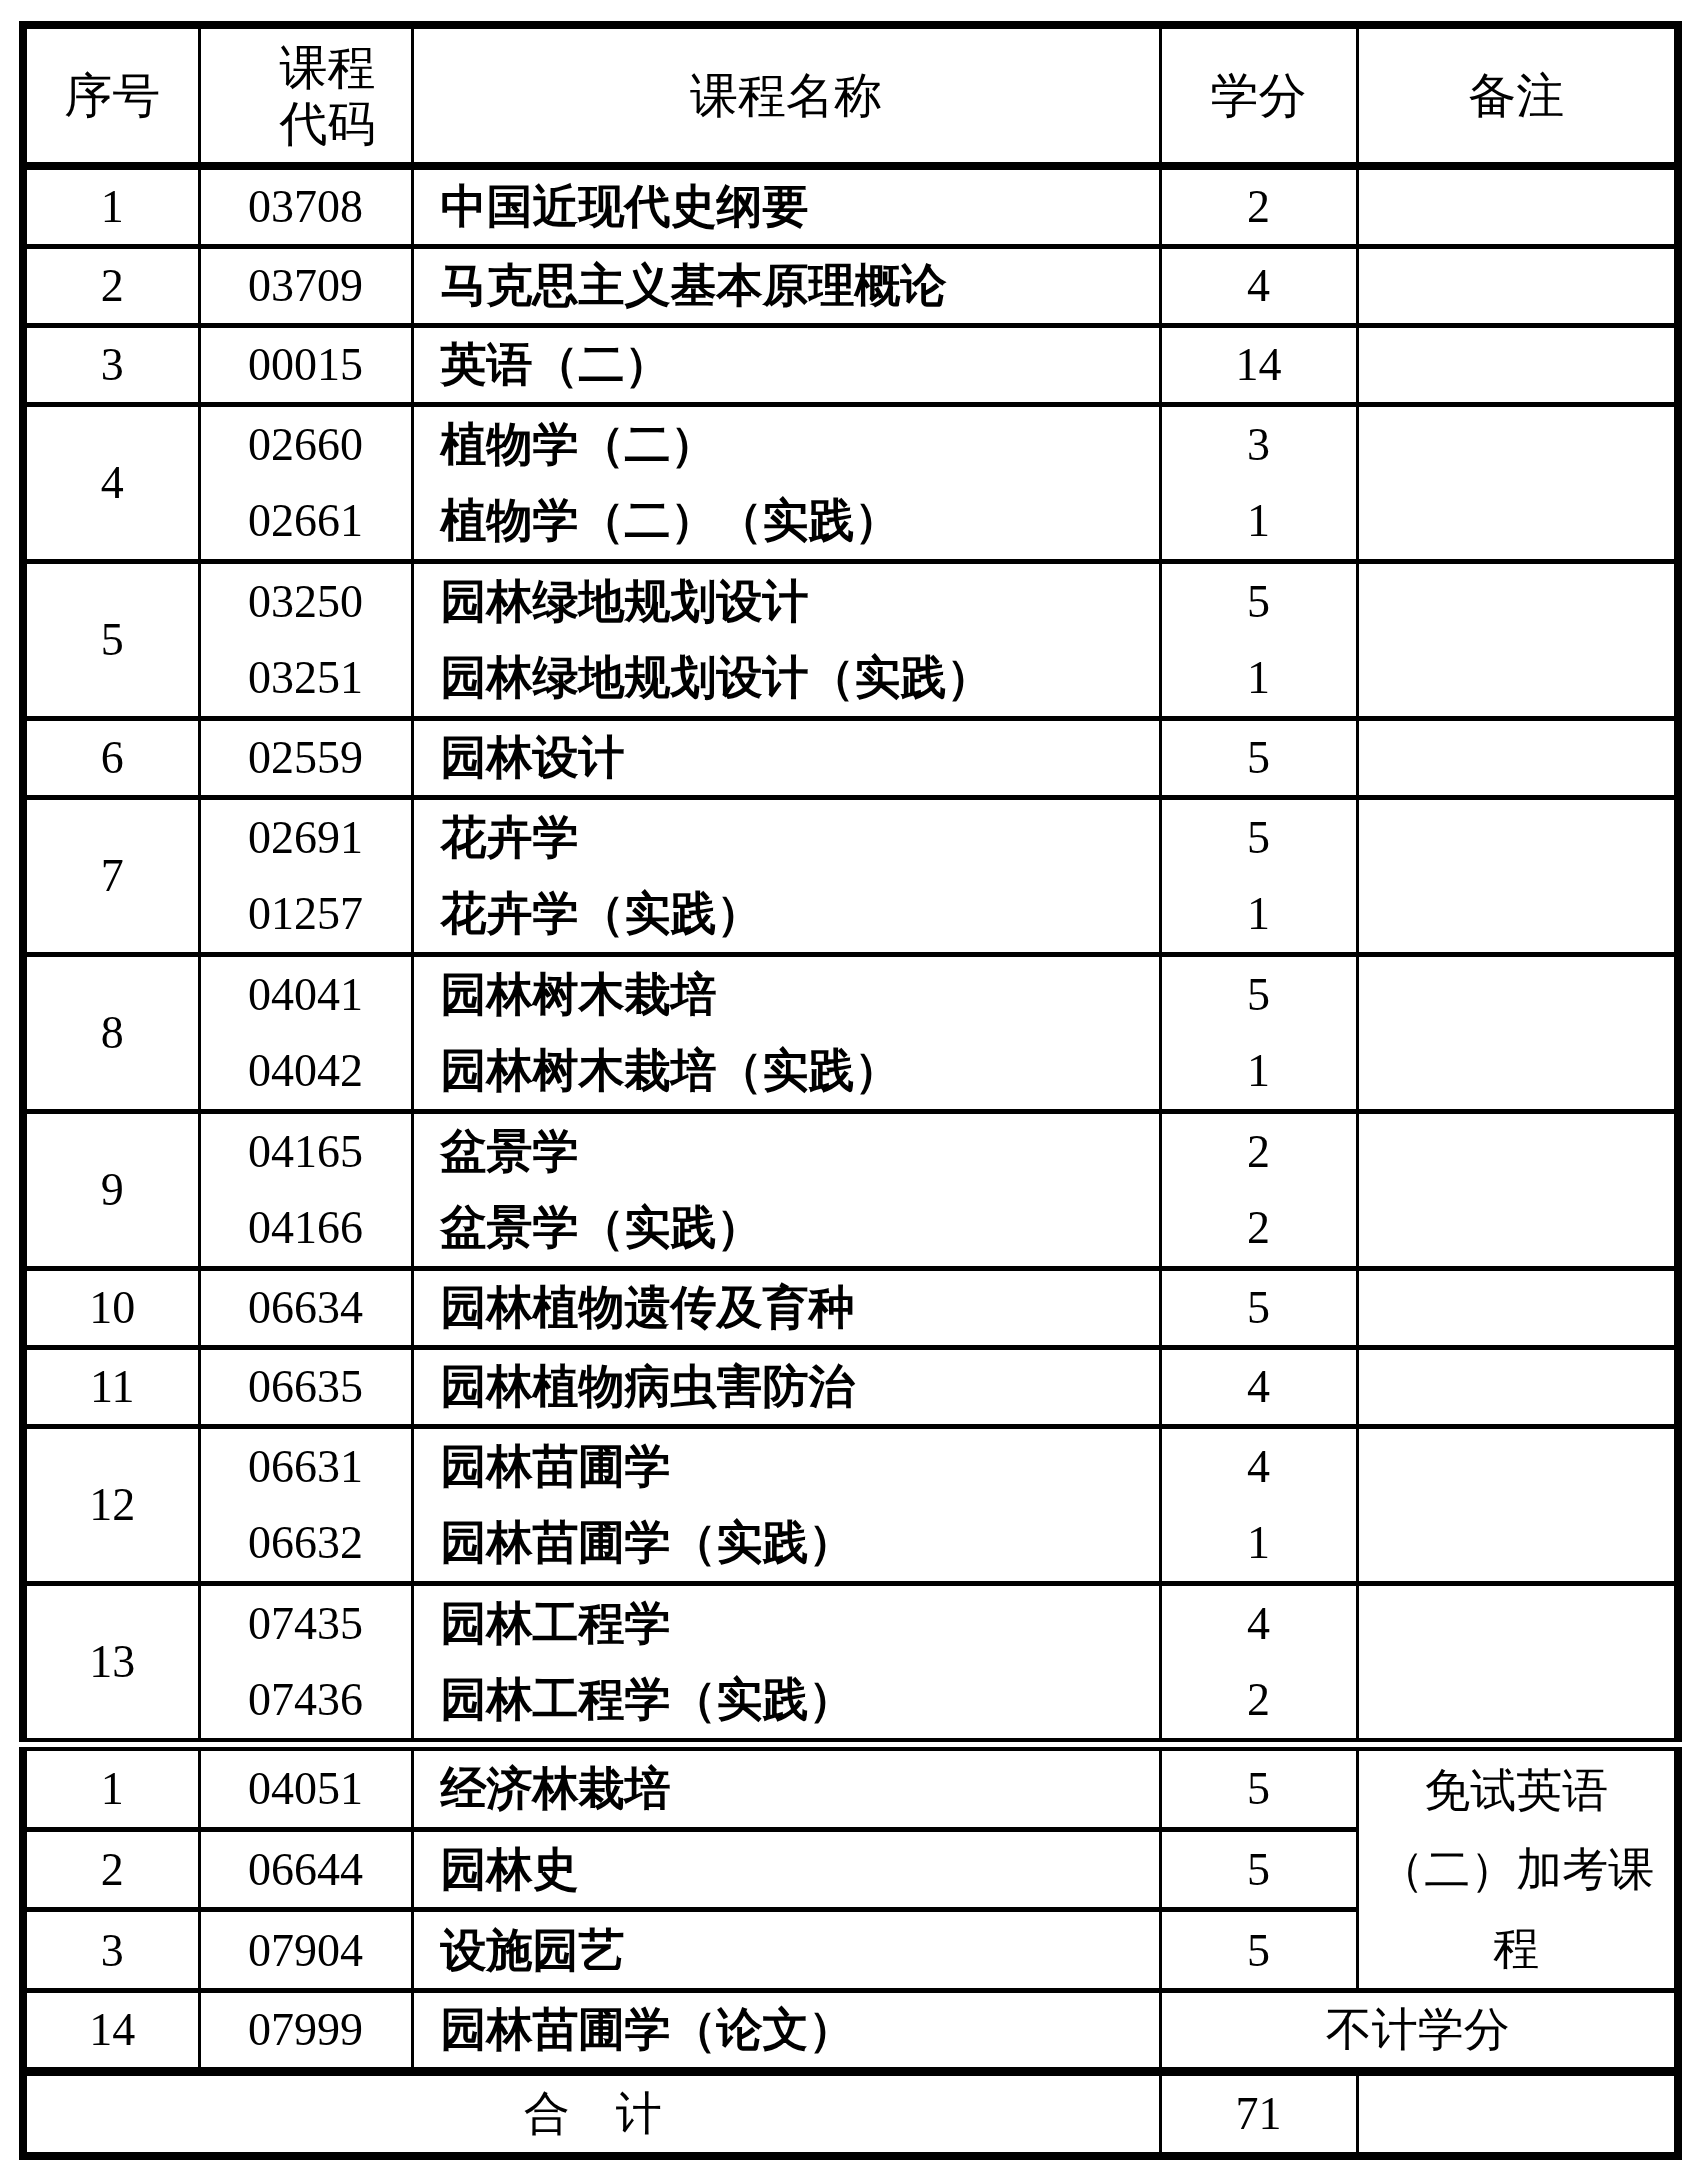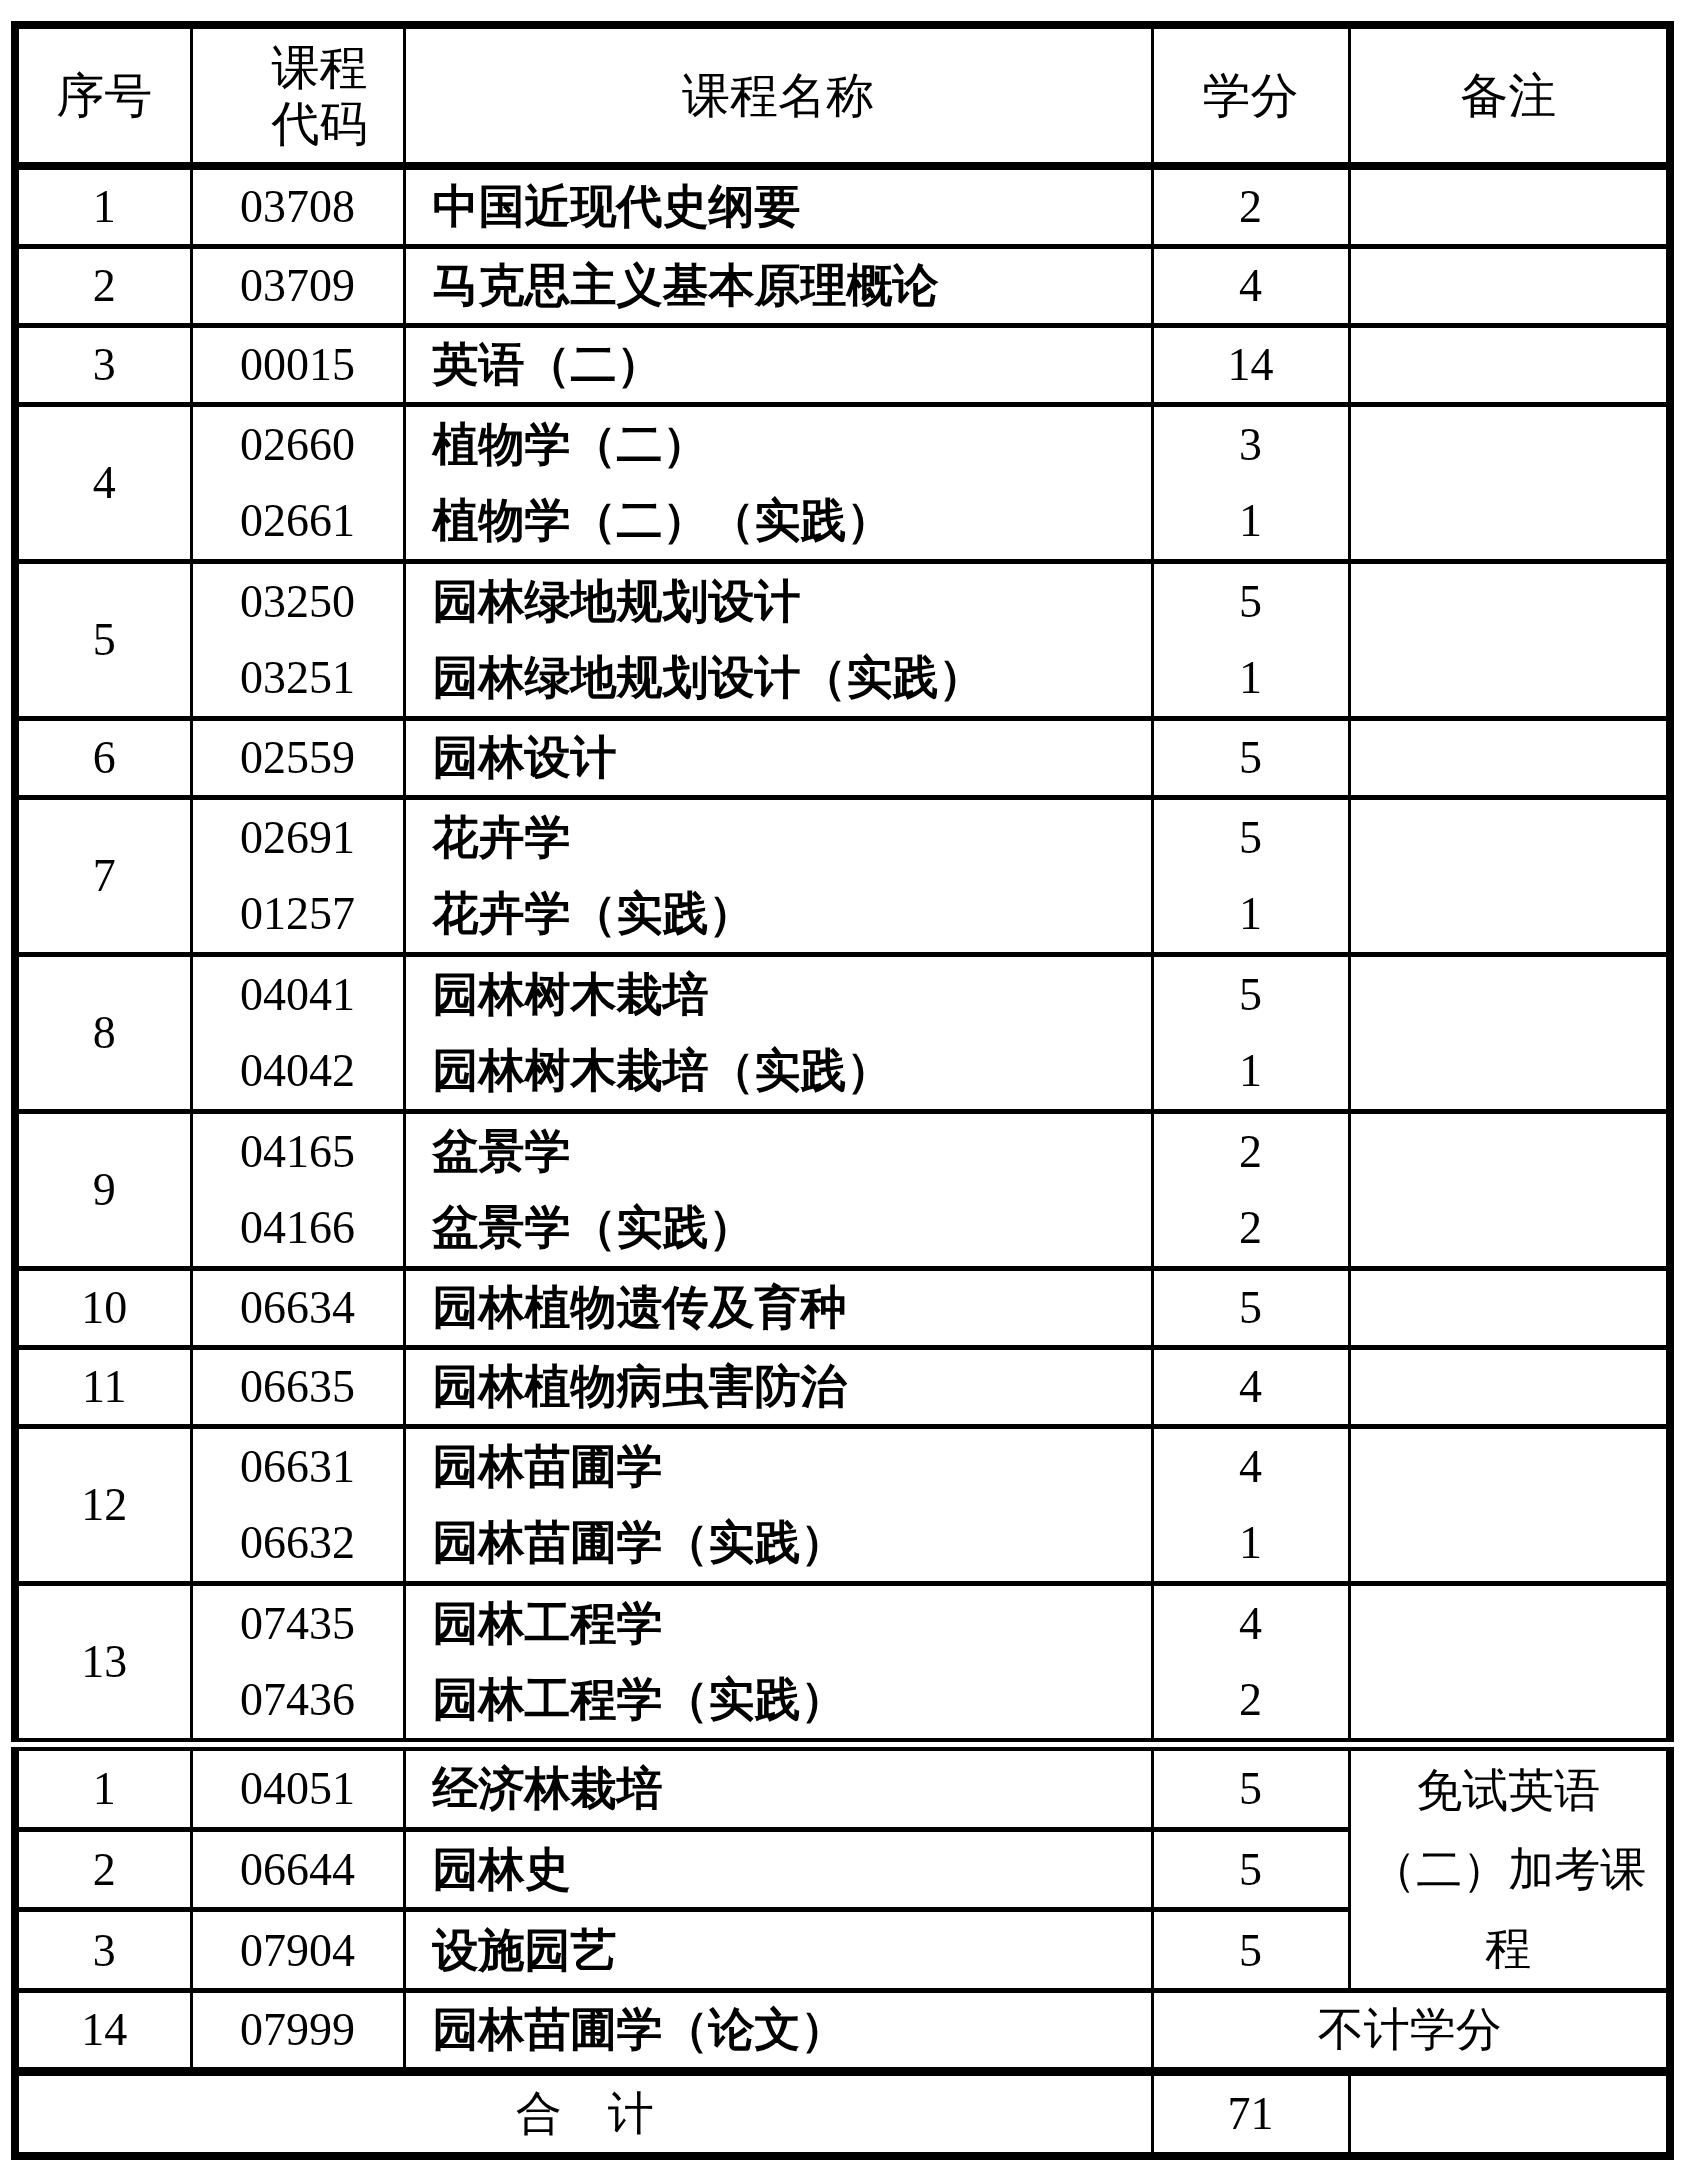--- a/index.html
+++ b/index.html
@@ -10,21 +10,21 @@
   .sheet {
     position: relative;
     width: 1692px;
     height: 2183px;
     background: #ffffff;
     color: #000000;
     font-family: "Liberation Serif", "DejaVu Serif", serif;
   }
   table.course {
     position: absolute;
-    left: 11px;
+    left: 19px;
     top: 21px;
     width: 1654px;
     table-layout: fixed;
     border-collapse: collapse;
     border: 8.3px solid #000;
   }
   col.c1 { width: 176px; }
   col.c2 { width: 213px; }
   col.c3 { width: 748px; }
   col.c4 { width: 197px; }

